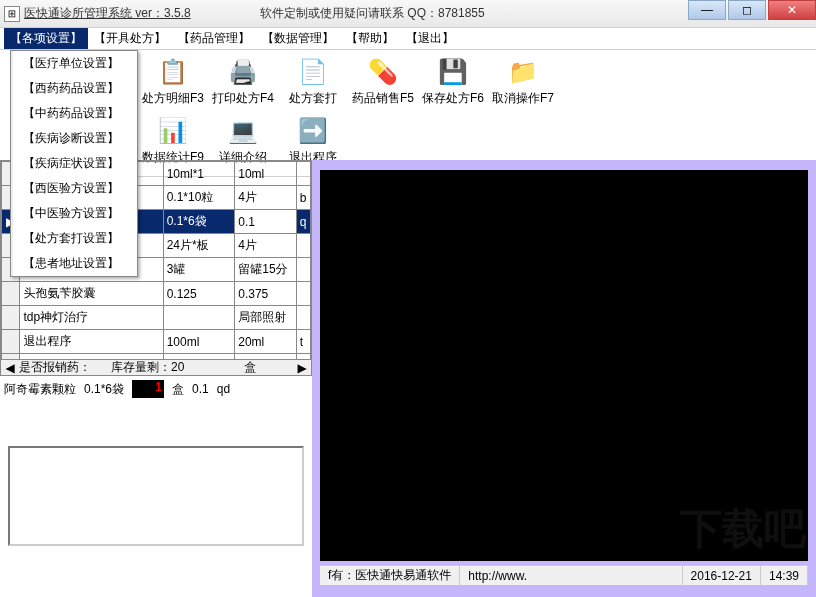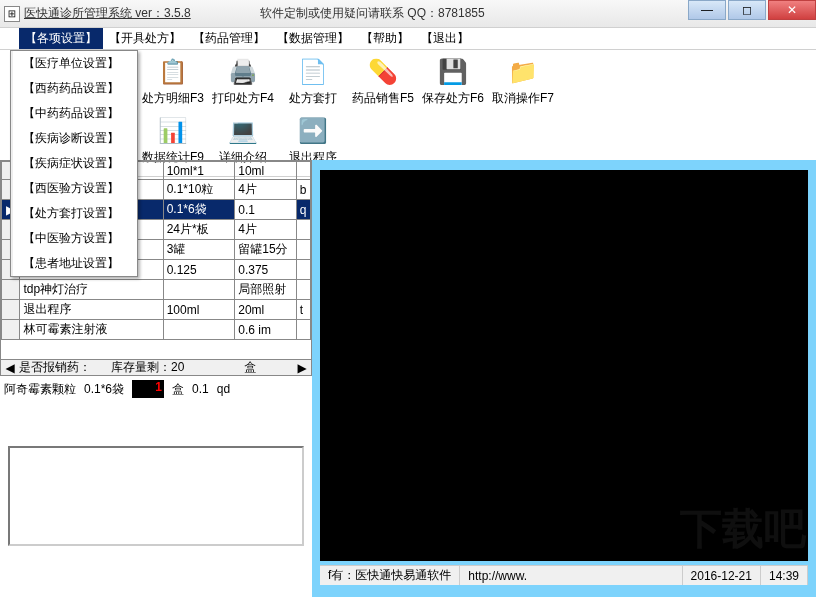--- a/index.html
+++ b/index.html
@@ -8,42 +8,42 @@
 .titlebar { height: 28px; background: linear-gradient(#f8f8f8, #e8e8e8); border-bottom: 1px solid #d0d0d0; display: flex; align-items: center; padding: 0 4px; position: relative; }
 .titlebar .app-icon { width: 16px; height: 16px; background: #fff; border: 1px solid #888; margin-right: 4px; display: flex; align-items: center; justify-content: center; font-size: 10px; }
 .titlebar .title-text { color: #333; text-decoration: underline; }
 .titlebar .qq-text { position: absolute; left: 260px; color: #333; }
 .win-controls { position: absolute; right: 0; top: 0; display: flex; }
 .win-btn { width: 38px; height: 20px; display: flex; align-items: center; justify-content: center; border: 1px solid #8aa8c8; margin-left: 2px; }
 .win-btn.min { background: linear-gradient(#d8e8f8, #b0c8e8); }
 .win-btn.max { background: linear-gradient(#d8e8f8, #b0c8e8); }
 .win-btn.close { background: linear-gradient(#f08080, #d04040); width: 48px; border-color: #c04040; color: #fff; }
 
-.menubar { height: 22px; background: #fff; display: flex; align-items: center; padding: 0 19px; border-bottom: 1px solid #d0d0d0; }
+.menubar { height: 22px; background: #fff; display: flex; align-items: center; padding: 0 4px; border-bottom: 1px solid #d0d0d0; }
 .menu-item { padding: 2px 6px; cursor: pointer; color: #000; }
 .menu-item.active { background: #08296b; color: #fff; }
 
 .dropdown { position: absolute; left: 10px; top: 50px; background: #fff; border: 1px solid #888; box-shadow: 2px 2px 3px rgba(0,0,0,0.3); z-index: 100; width: 128px; }
 .dropdown-item { padding: 4px 10px; cursor: pointer; border-left: 2px solid #eee; }
 
 .toolbar { background: #fff; padding: 4px 0 4px 140px; border-bottom: 1px solid #d0d0d0; }
 .toolbar-row { display: flex; gap: 4px; margin-bottom: 4px; }
 .tool-btn { display: flex; flex-direction: column; align-items: center; width: 66px; cursor: pointer; padding: 2px; }
 .tool-icon { width: 32px; height: 32px; margin-bottom: 2px; display: flex; align-items: center; justify-content: center; font-size: 24px; }
 .tool-label { font-size: 12px; white-space: nowrap; }
 
 .content { display: flex; position: absolute; top: 160px; left: 0; right: 0; bottom: 0; }
 .left-panel { width: 312px; display: flex; flex-direction: column; }
-.right-panel { flex: 1; background: #7dd3fc; padding: 10px 8px 12px 8px; display: flex; flex-direction: column; position: relative; }
+.right-panel { flex: 1; background: #c4b5fd; padding: 10px 8px 12px 8px; display: flex; flex-direction: column; position: relative; }
 .preview-area { flex: 1; background: #000; margin-bottom: 4px; }
 .statusbar { height: 20px; background: #f0f0f0; display: flex; align-items: center; font-size: 12px; border-top: 1px solid #ccc; }
 .status-seg { padding: 0 8px; border-right: 1px solid #ccc; height: 100%; display: flex; align-items: center; }
 
 .data-table { border-collapse: collapse; width: 100%; }
-.data-table td { border: 1px solid #888; padding: 1px 3px; height: 18px; font-size: 12px; white-space: nowrap; overflow: hidden; }
+.data-table td { border: 1px solid #888; padding: 1px 3px; height: 24px; font-size: 12px; white-space: nowrap; overflow: hidden; }
 .data-table tr.selected td { background: #08296b; color: #fff; }
 .data-table tr.selected td.qty { background: #fff; color: #000; }
 .row-marker { width: 18px; text-align: center; background: #f0f0f0; }
 
 .table-wrap { height: 200px; overflow: hidden; border: 1px solid #888; }
 .scroll-h { height: 16px; background: #f0f0f0; border: 1px solid #888; border-top: none; display: flex; align-items: center; }
 .info-line { padding: 4px; display: flex; align-items: center; gap: 8px; }
 .qty-box { width: 32px; height: 18px; background: #000; color: #f00; text-align: right; padding-right: 2px; font-weight: bold; }
 .textarea-box { margin: 4px 8px 8px 8px; height: 100px; border: 2px inset #ccc; background: #fff; }
 
@@ -72,22 +72,22 @@
   <span class="menu-item">【退出】</span>
 </div>
 
 <div class="dropdown">
   <div class="dropdown-item">【医疗单位设置】</div>
   <div class="dropdown-item">【西药药品设置】</div>
   <div class="dropdown-item">【中药药品设置】</div>
   <div class="dropdown-item">【疾病诊断设置】</div>
   <div class="dropdown-item">【疾病症状设置】</div>
   <div class="dropdown-item">【西医验方设置】</div>
+  <div class="dropdown-item">【中医验方设置】</div>
   <div class="dropdown-item">【处方套打设置】</div>
-  <div class="dropdown-item">【中医验方设置】</div>
   <div class="dropdown-item">【患者地址设置】</div>
 </div>
 
 <div class="toolbar">
   <div class="toolbar-row" id="toolbar-row1">
       <div class="tool-btn">
         <div class="tool-icon">📋</div>
         <div class="tool-label">处方明细F3</div>
       </div>
       <div class="tool-btn">

